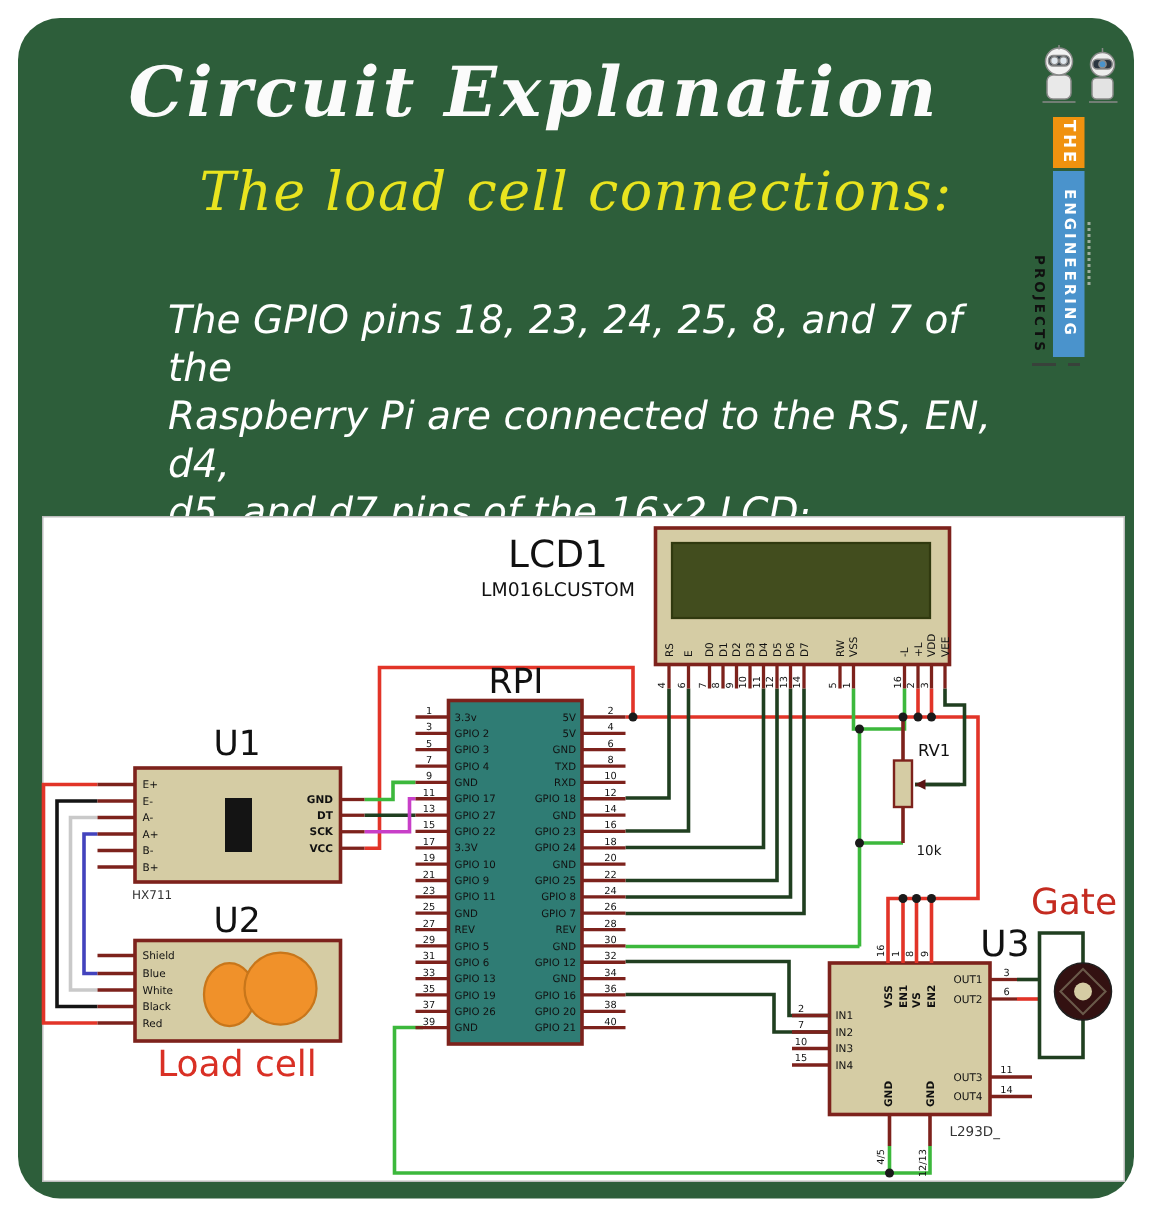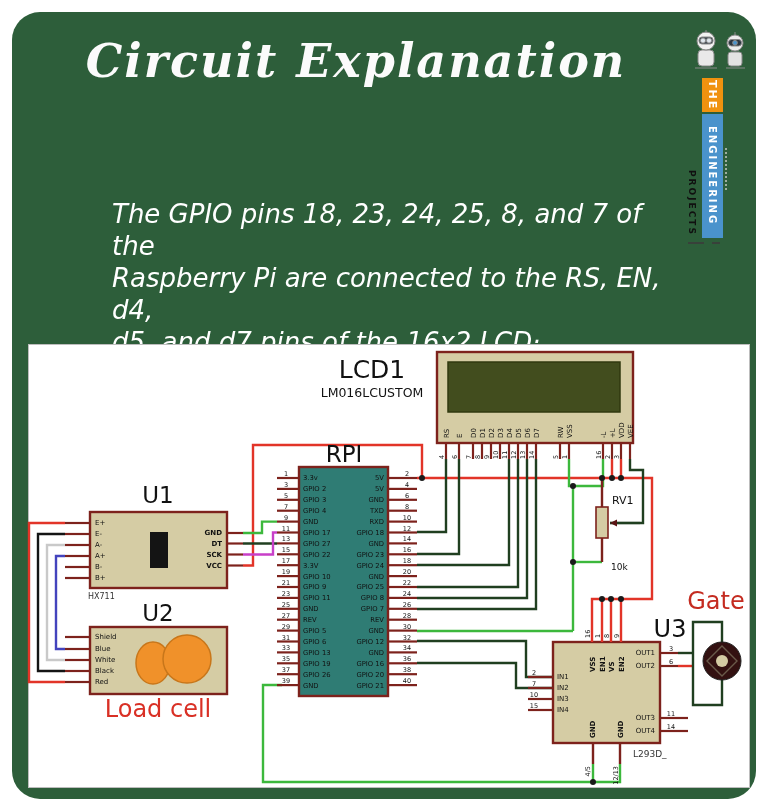--- a/index.html
+++ b/index.html
@@ -30,20 +30,21 @@
   #dash2{left:700px;top:230px;width:8px;}
   #robot{position:absolute;left:678px;top:16px;}
   #circuit-svg{position:absolute;left:0;top:0;pointer-events:none;}
 </style>
 </head>
 <body>
 
 <div id="page">
   <div id="board" style="background: rgb(45, 94, 58);">
     <div id="title">Circuit Explanation</div>
+    <div id="subtitle">The load cell connections:</div>
     <div id="para">
       <div>The GPIO pins 18, 23, 24, 25, 8, and 7 of the</div>
       <div>Raspberry Pi are connected to the RS, EN, d4,</div>
       <div>d5, and d7 pins of the 16x2 LCD·</div>
     </div>
 
     <svg id="robot" width="66" height="50" viewBox="0 0 66 50">
       <g stroke="#8a8a8a" stroke-width="1">
         <rect x="8" y="22" width="16" height="16" rx="4" fill="#e9e9e9"></rect>
         <circle cx="16" cy="13" r="9" fill="#f2f2f2"></circle>

